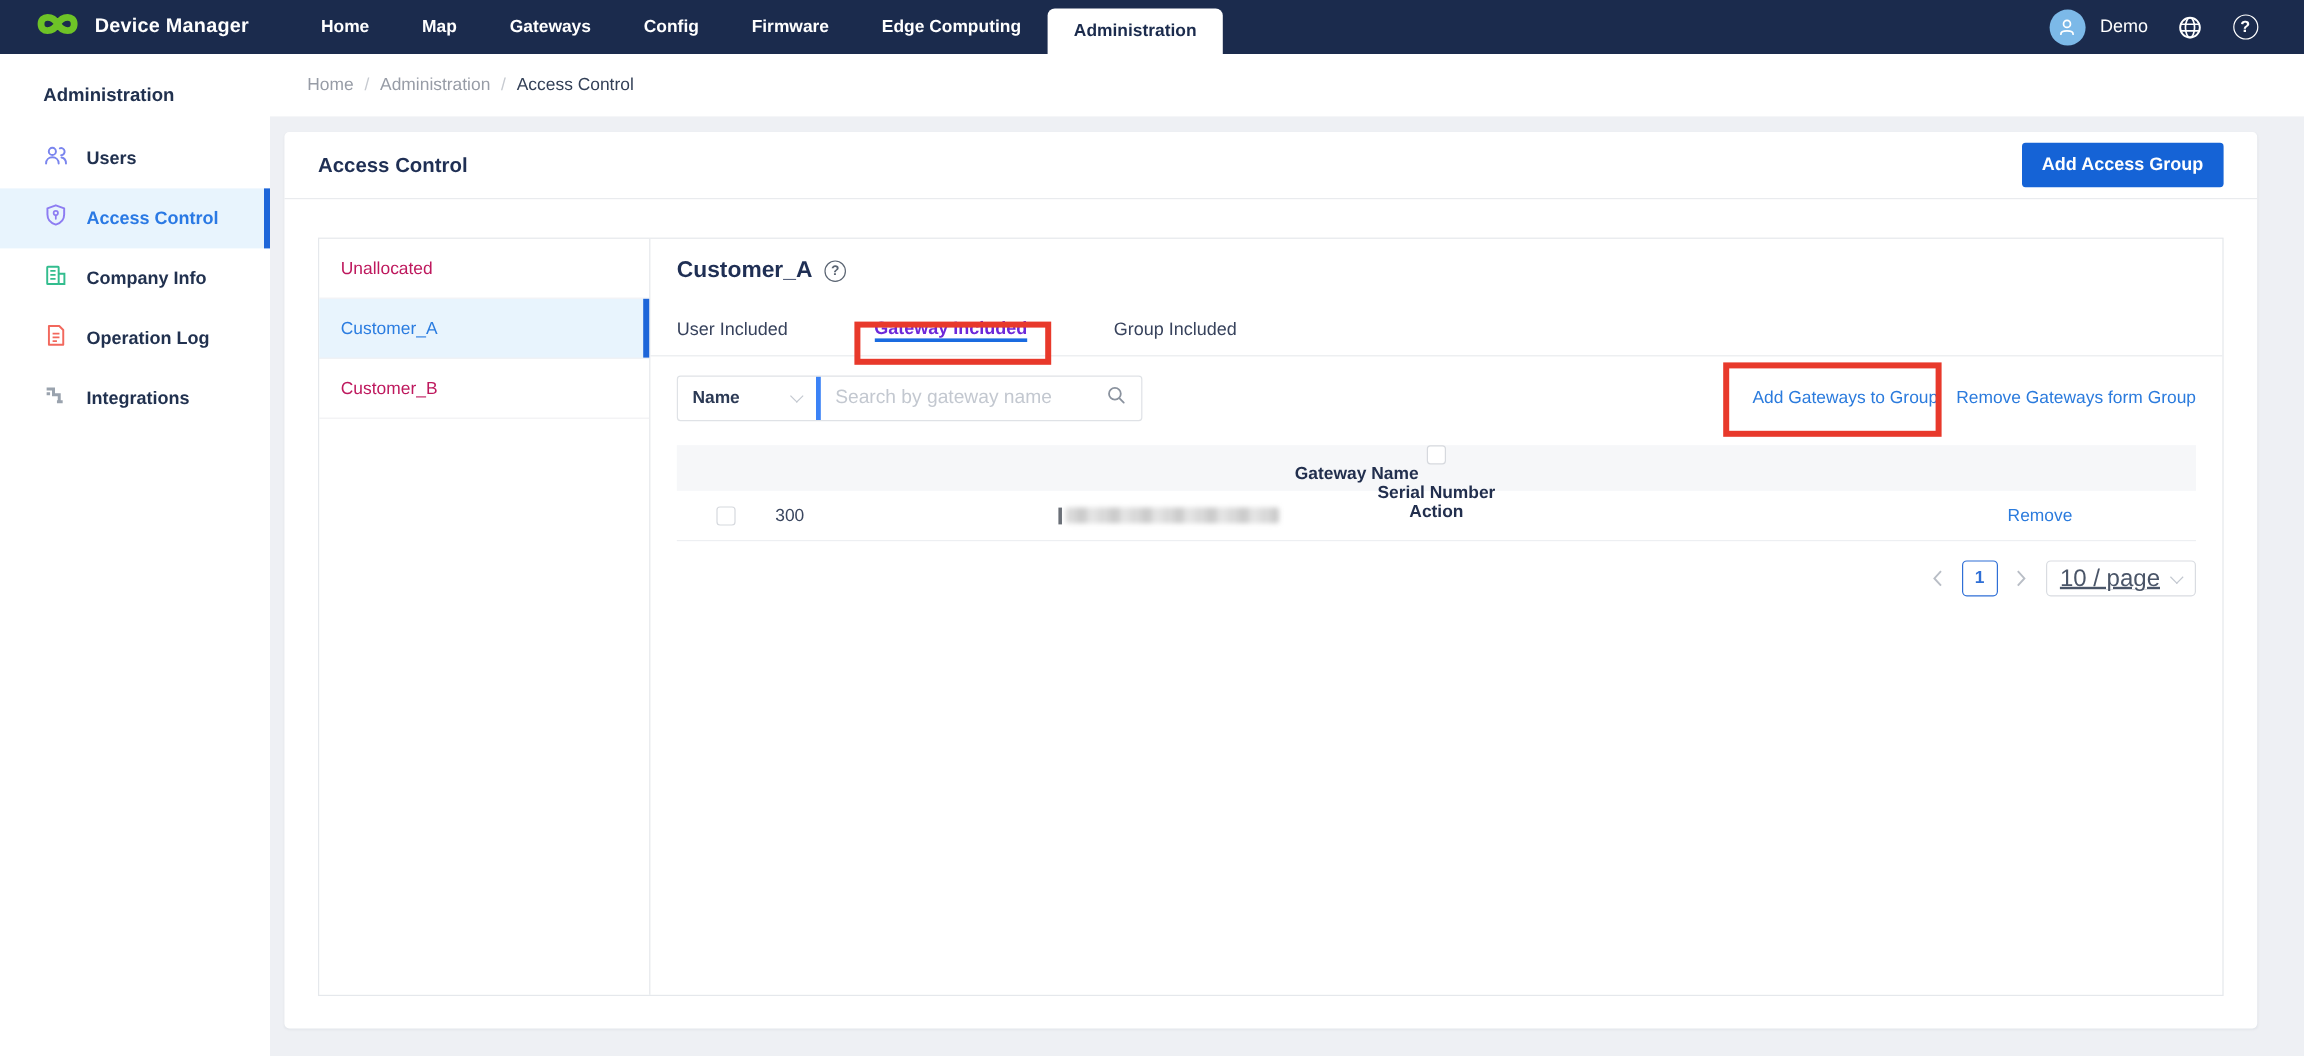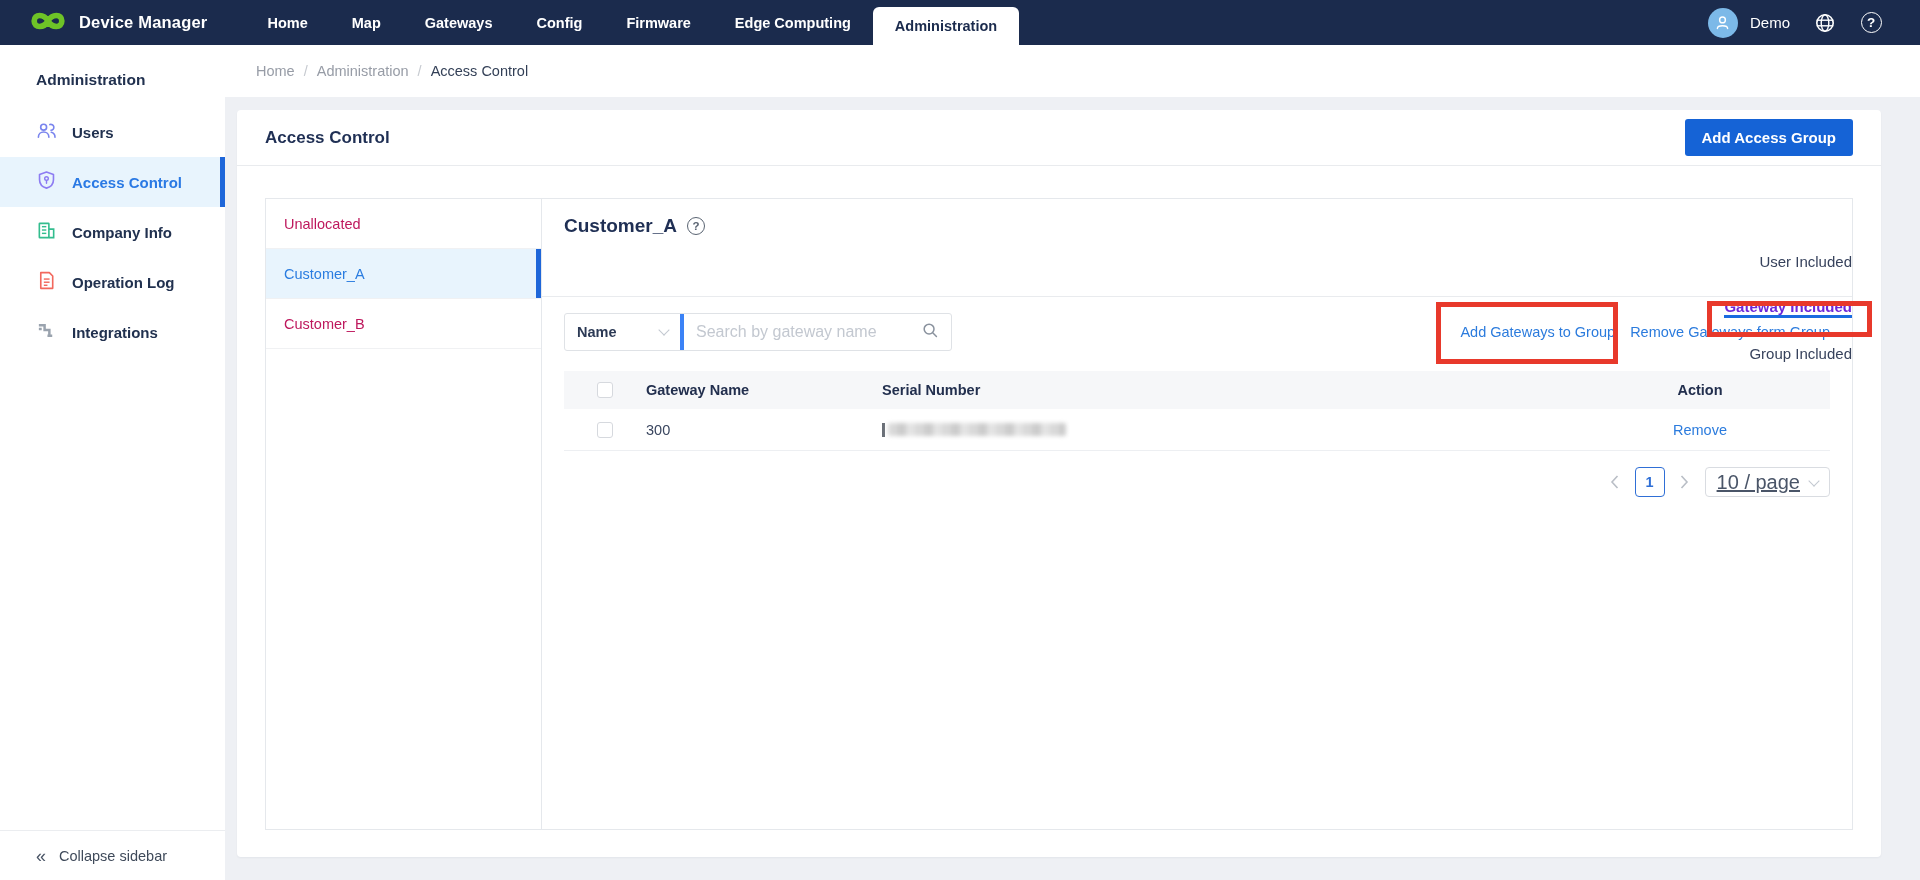--- a/index.html
+++ b/index.html
@@ -54,42 +54,42 @@
   .group-item.active { background:#e8f4fd; color:#2a7ce0; }
   .group-item.active::after { content:""; position:absolute; right:0; top:0; bottom:0; width:5px; background:#1e66d9; }
 
   
   .detail { flex:1; min-width:0; }
   .detail-title-row { height:54px; display:flex; align-items:center; gap:10px; padding-left:22px; }
   .detail-title { font-size:19px; font-weight:700; color:#1f2f54; }
   .help-circle { width:18px; height:18px; border:1.5px solid #5a6472; border-radius:50%; color:#5a6472; font-size:11.5px; font-weight:700; display:flex; align-items:center; justify-content:center; cursor:pointer; }
   .help-circle::after { content:"?"; }
 
-  .tabs-row { height:44px; display:flex; align-items:flex-end; gap:28px; padding-left:22px; border-bottom:1px solid #e9ebee;flex-direction:column; }
+  .tabs-row { height:44px; display:flex; align-items:center; gap:72px; padding-left:22px; border-bottom:1px solid #e9ebee; }
   .tab { display:flex; align-items:center; font-size:15px; color:#37425c; cursor:pointer; position:relative; }
   .tab.active { color:#6d28d9; font-weight:600; border-bottom:3px solid #1a6be0; margin-bottom:-1px; }
 
   .detail-content { padding:16px 22px 0 22px; }
 
   .filter-row { height:38px; display:flex; align-items:center; }
   .search-group { display:flex; align-items:stretch; height:38px; width:388px; border:1px solid #dfe2e6; border-radius:3px; background:#fff; }
   .field-select { width:119px; display:flex; align-items:center; justify-content:space-between; padding:0 12px; border-right:4px solid #3b82f6; cursor:pointer;font-weight:bold; }
   .field-select .sel-label { font-size:14.5px; color:#2c3a55; }
   .caret { width:8px; height:8px; border-right:1.6px solid #c3c8d0; border-bottom:1.6px solid #c3c8d0; transform:rotate(45deg); margin-top:-4px; flex:none; }
   .search-box { flex:1; display:flex; align-items:center; padding:0 12px; gap:8px; }
   .search-input { flex:1; border:none; outline:none; font-size:16px; font-family:inherit; color:#333f54; background:transparent; }
   .search-input::placeholder { color:#c3c8d0; }
   .link-actions { margin-left:auto; display:flex; align-items:center; gap:15px; }
   .blue-link { color:#2b7bdd; font-size:14.5px; text-decoration:none; cursor:pointer; white-space:nowrap; }
   .add-link-wrap { position:relative; display:inline-block; }
 
   
   .gw-table { margin-top:20px; }
   .t-row { display:flex; align-items:center; }
-  .t-head { height:38px; background:#f6f7f9; font-weight:700; color:#222f4e; font-size:14.5px; }
+  .t-head { height:38px; background:#f6f7f9; font-weight:700; color:#222f4e; font-size:14.5px;flex-direction:column; }
   .t-body-row { height:42px; border-bottom:1px solid #edeff2; font-size:14.5px; color:#3a465f; }
   .col-check { width:82px; display:flex; justify-content:center; }
   .col-name { width:236px; }
   .col-serial { flex:1; display:flex; align-items:center; }
   .col-action { width:260px; text-align:center; }
   .checkbox { width:16px; height:16px; background:#fff; border:1.5px solid #d6d9de; border-radius:3px; cursor:pointer; }
   .serial-mask { display:flex; align-items:center; gap:3px; }
   .serial-tick { width:3px; height:14px; background:#6a6f77; }
   .serial-blur { width:178px; height:13px; border-radius:2px; background:repeating-linear-gradient(90deg,#d9d9d9 0 9px,#cccccc 9px 18px,#e3e3e3 18px 27px); filter:blur(2px); }
 
@@ -201,24 +201,20 @@
     <div class="side-item">
       <span>
         <svg width="21" height="21" viewBox="0 0 22 22">
           <path d="M3 5.5h6v5h5v6" fill="none" stroke="#9aa3ae" stroke-width="2.6"></path>
           <path d="M3 9.5h3M12 16.5h5" fill="none" stroke="#9aa3ae" stroke-width="2.6"></path>
         </svg>
       </span>
       <span class="label">Integrations</span>
     </div>
   </div>
-  <div class="collapse-bar">
-    <span class="collapse-icon"></span>
-    <span class="collapse-label">Collapse sidebar</span>
-  </div>
 </aside>
 
 <div class="crumbbar">
   <span class="crumb">Home</span>
   <span class="crumb-sep">/</span>
   <span class="crumb">Administration</span>
   <span class="crumb-sep">/</span>
   <span class="crumb-current">Access Control</span>
 </div>
 

